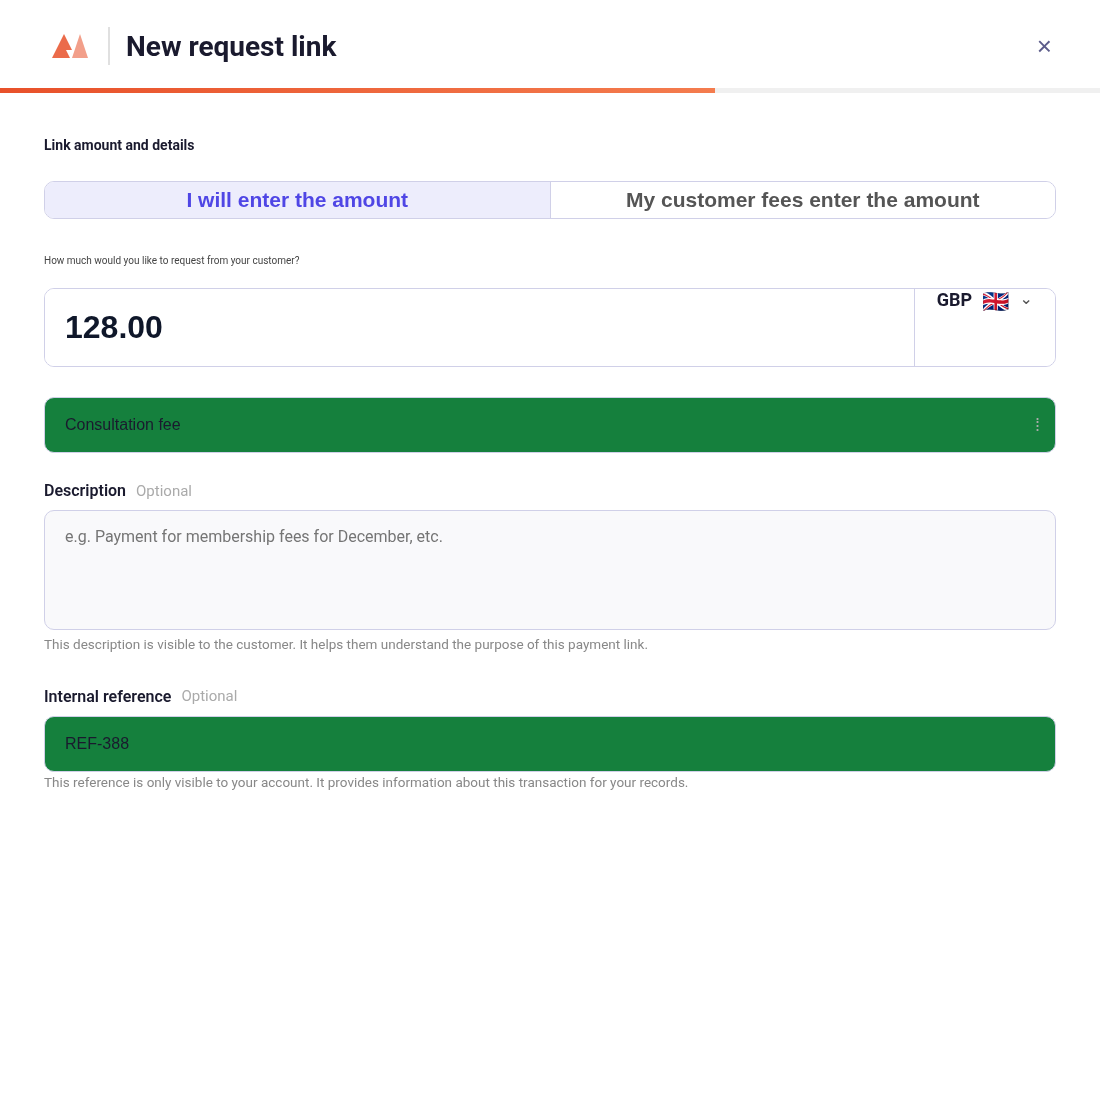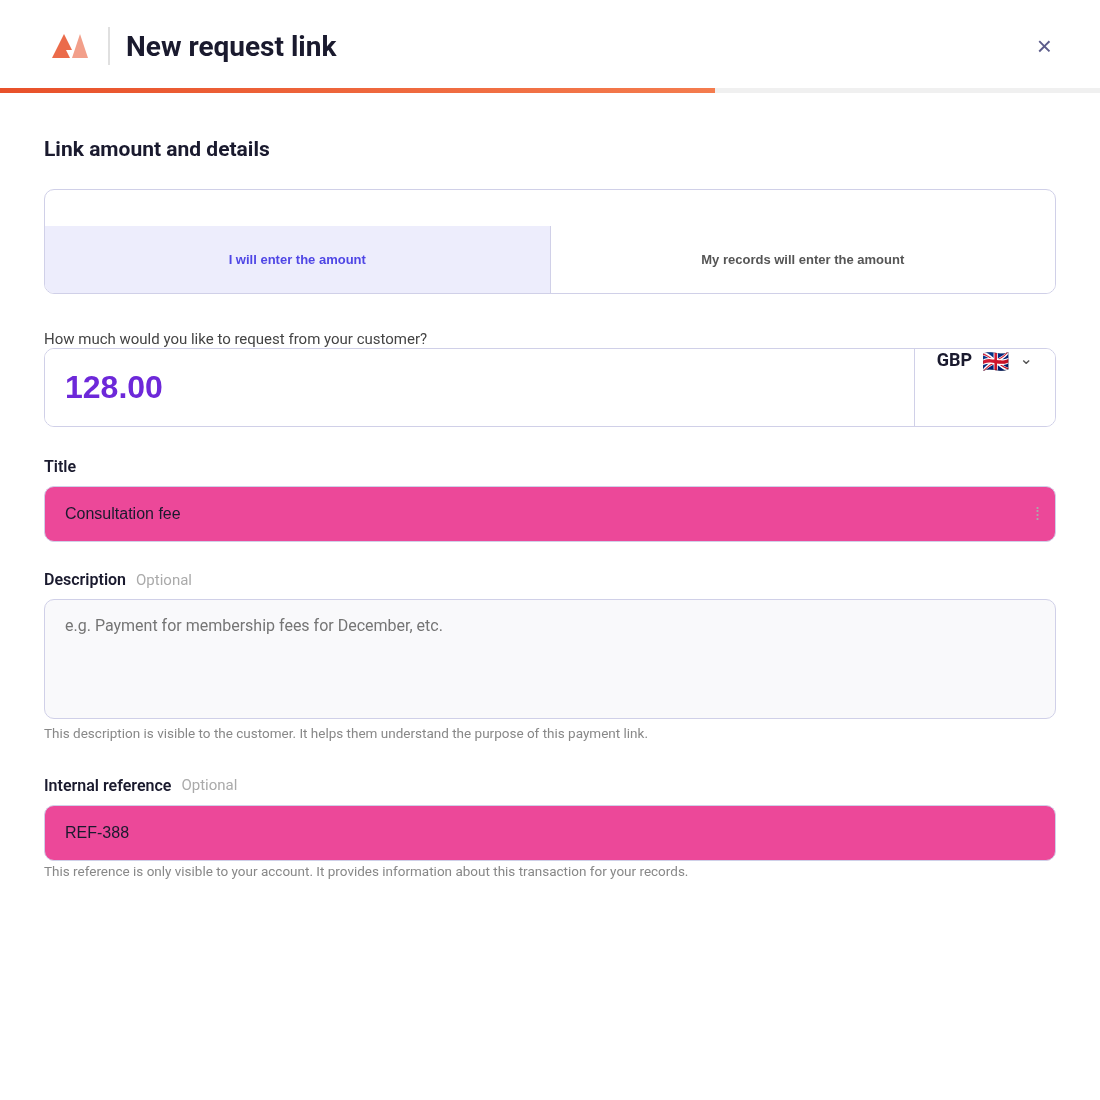--- a/index.html
+++ b/index.html
@@ -73,81 +73,80 @@
       background: linear-gradient(to right, #e8512a, #f47c4e);
       width: 65%;
     }
 
     
     .modal-content {
       padding: 44px 44px 44px 44px;
     }
 
     .section-title {
-      font-size: 21px;
+      font-size: 14px;
       font-weight: 700;
       color: #1a1a2e;
       margin-bottom: 28px;
     }
 
     
     .toggle-group {
       display: flex;
       border: 1.5px solid #d0d0e8;
       border-radius: 10px;
       overflow: hidden;
       margin-bottom: 36px;
     }
 
     .toggle-btn {
       flex: 1;
-      padding: 26px 16px;
-      font-size: 13px;
+      padding: 6px 16px;
+      font-size: 21px;
       font-weight: 600;
       border: none;
       cursor: pointer;
       background: #fff;
       color: #555;
       transition: all 0.15s;
-      margin-top: 36px;
     }
 
     .toggle-btn.active {
       background: #ededfc;
       color: #4f46e5;
       border-right: 1.5px solid #d0d0e8;
     }
 
     .toggle-btn:last-child {
       border-right: none;
     }
 
     
     .field-label {
-      font-size: 15px;
+      font-size: 10px;
       color: #444;
-      margin-bottom: 0;
+      margin-bottom: 22px;
     }
 
     .amount-row {
       display: flex;
       border: 1.5px solid #d0d0e8;
       border-radius: 10px;
       overflow: hidden;
       margin-bottom: 30px;
     }
 
     .amount-input {
       flex: 1;
       border: none;
       outline: none;
       font-size: 32px;
       font-weight: 700;
       padding: 20px 20px;
-      color: #6d28d9;
+      color: #0f172a;
       background: #fff;
     }
 
     .currency-selector {
       display: flex;
       align-items: flex-start;
       gap: 10px;
       padding: 0 22px;
       border-left: 1.5px solid #d0d0e8;
       cursor: pointer;
@@ -200,21 +199,21 @@
       width: 100%;
     }
 
     .text-input-el {
       width: 100%;
       border: 1.5px solid #d0d0e8;
       border-radius: 10px;
       padding: 18px 20px;
       font-size: 16px;
       color: #1a1a2e;
-      background: #ec4899;
+      background: #15803d;
       outline: none;
     }
 
     .input-icon {
       position: absolute;
       right: 16px;
       top: 50%;
       transform: translateY(-50%);
       color: #aaa;
       font-size: 18px;
@@ -267,37 +266,34 @@
   <div class="progress-bar-container">
     <div class="progress-bar-fill"></div>
   </div>
 
   <div class="modal-content">
 
     <h2 class="section-title">Link amount and details</h2>
 
     <div class="toggle-group">
       <button class="toggle-btn active">I will enter the amount</button>
-      <button class="toggle-btn">My records will enter the amount</button>
+      <button class="toggle-btn">My customer fees enter the amount</button>
     </div>
 
     <p class="field-label">How much would you like to request from your customer?</p>
     <div class="amount-row">
       <input class="amount-input" type="text" value="128.00" style="">
       <div class="currency-selector">
         <span class="currency-text">GBP</span>
         <span class="flag-icon">🇬🇧</span>
         <span class="chevron-icon">⌄</span>
       </div>
     </div>
 
     <div class="field-group">
-      <div class="field-label-row">
-        <span class="field-label-main">Title</span>
-      </div>
       <div class="text-input-wrapper">
         <input class="text-input-el" type="text" value="Consultation fee" placeholder="Consultation fee" style="">
         <span class="input-icon">⁞</span>
       </div>
     </div>
 
     <div class="field-group">
       <div class="field-label-row">
         <span class="field-label-main">Description</span>
         <span class="field-label-optional">Optional</span>

